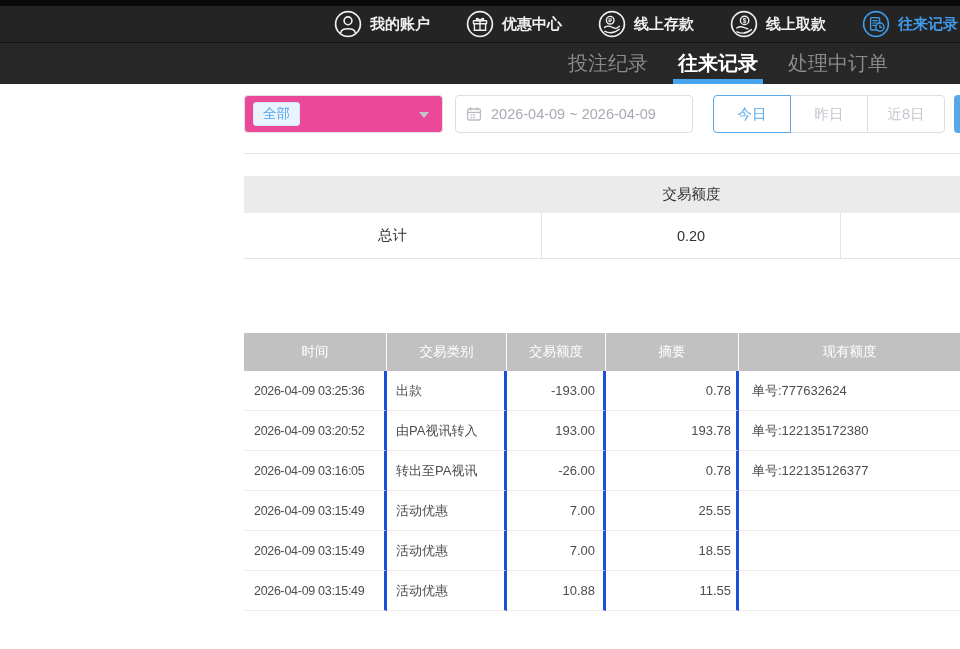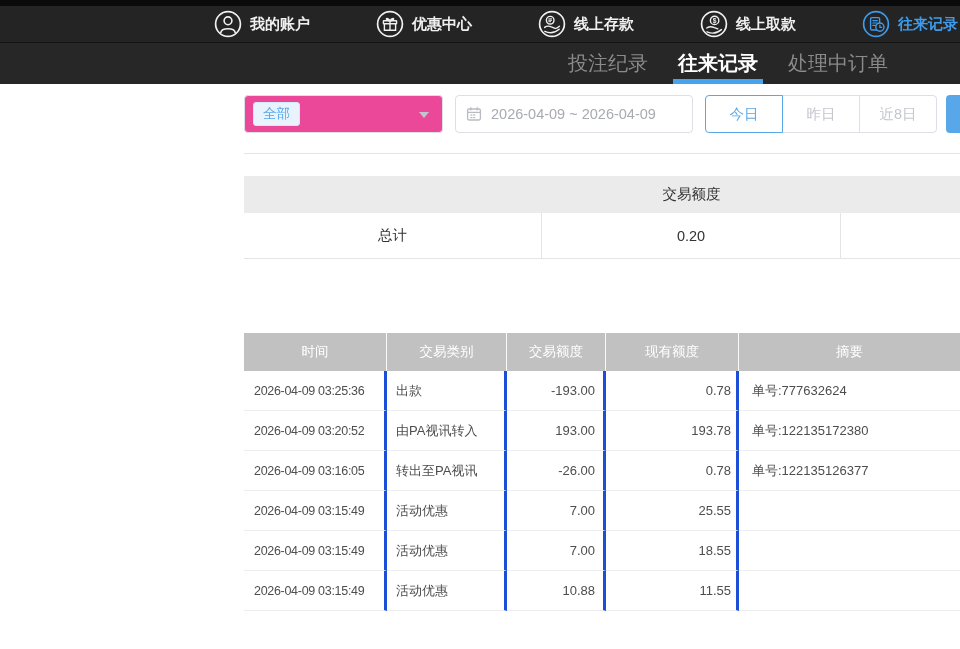--- a/index.html
+++ b/index.html
@@ -3,21 +3,21 @@
 <meta charset="utf-8">
 <style>
   * { margin:0; padding:0; box-sizing:border-box; }
   body { background:#fff; font-family:"Liberation Sans","DejaVu Sans",sans-serif; }
   .screen { position:relative; width:960px; height:649px; overflow:hidden; background:#fff; }
 
   
   .topnav { position:absolute; top:0; left:0; right:0; height:43px;
             background:#242424; border-top:6px solid #0a0a0a; border-bottom:1px solid #141414; }
   .topnav-items { height:100%; display:flex; align-items:center; justify-content:flex-end;
-                  gap:66px; padding-right:2px; }
+                  gap:36px; padding-right:2px; }
   .nav-item { display:flex; align-items:center; gap:8px; color:#f0f0f0;
               font-size:15px; font-weight:600; cursor:pointer; white-space:nowrap; }
   .nav-item .nav-icon { width:28px; height:28px; display:inline-flex; }
   .nav-item .nav-icon svg { width:28px; height:28px; }
   .nav-item.active { color:#3f9bea; }
 
   
   .tabbar { position:absolute; top:43px; left:0; right:0; height:41px; background:#272727; }
   .tabs { height:100%; display:flex; align-items:stretch; gap:30px; padding-left:568px; }
   .tab { position:relative; line-height:41px; font-size:20px; color:#8a8a8a;
@@ -40,21 +40,21 @@
            border-left:5px solid transparent; border-right:5px solid transparent;
            border-top:6px solid #c0c4cc; }
   .datebox { margin-left:12px; width:238px; height:38px; border:1px solid #dcdfe6;
              border-radius:4px; display:flex; align-items:center; gap:9px;
              padding-left:10px; color:#a8abb2; font-size:14.5px; background:#fff; cursor:pointer; }
   .datebox svg { width:16px; height:16px; flex:none; }
   .btn-group { margin-left:12px; display:flex; }
   .qbtn { width:78px; height:38px; background:#fff; border:1px solid #dcdfe6;
           color:#c3c7cd; font-size:14.5px; display:flex; align-items:center;
           justify-content:center; cursor:pointer; margin-left:-1px; }
-  .qbtn:first-child { margin-left:0; border-radius:4px 0 0 4px; }
+  .qbtn:first-child { margin-left:8px; border-radius:4px 0 0 4px; }
   .qbtn:last-child { border-radius:0 4px 4px 0; }
   .qbtn.active { border:1px solid #58a8e9; color:#58a8e9; position:relative; z-index:1; }
   .search-btn { margin-left:9px; width:42px; height:38px; background:#58a8e9;
                 border-radius:4px; cursor:pointer; }
 
   .hdivider { position:absolute; top:69px; left:244px; right:0; height:1px; background:#e5e5e5; }
 
   
   .sum-table { position:absolute; top:92px; left:244px; right:0; font-size:14.5px; color:#333; }
   .sum-head { display:grid; grid-template-columns:298px 299px 1fr; height:37px;
@@ -202,22 +202,22 @@
         <div>0.20</div>
         <div></div>
       </div>
     </div>
 
     <div class="rt">
       <div class="rt-head" id="rt-head">
           <div class="th c0">时间</div>
           <div class="th c1">交易类别</div>
           <div class="th c2">交易额度</div>
+          <div class="th c4">摘要</div>
           <div class="th c3">现有额度</div>
-          <div class="th c4">摘要</div>
         </div>
       <div id="rt-body">
           <div class="tr">
             <div class="td c0">2026-04-09 03:25:36</div>
             <div class="td c1">出款</div>
             <div class="td c2">-193.00</div>
             <div class="td c3">0.78</div>
             <div class="td c4">单号:777632624</div>
           </div>
           <div class="tr">

